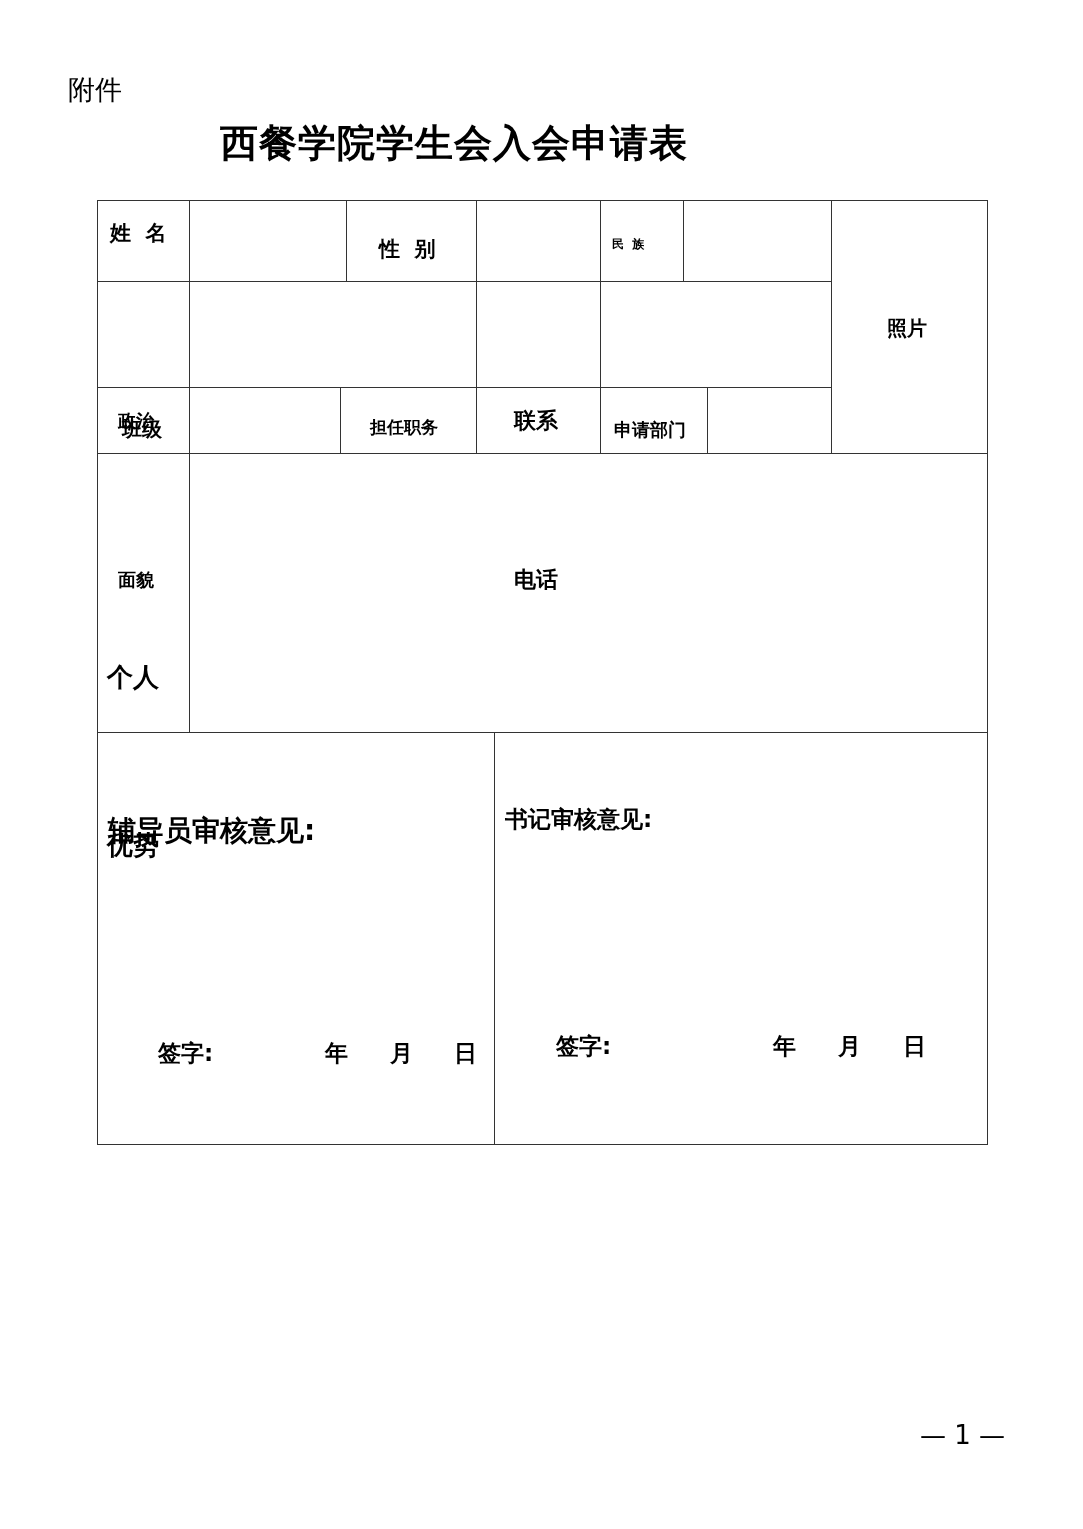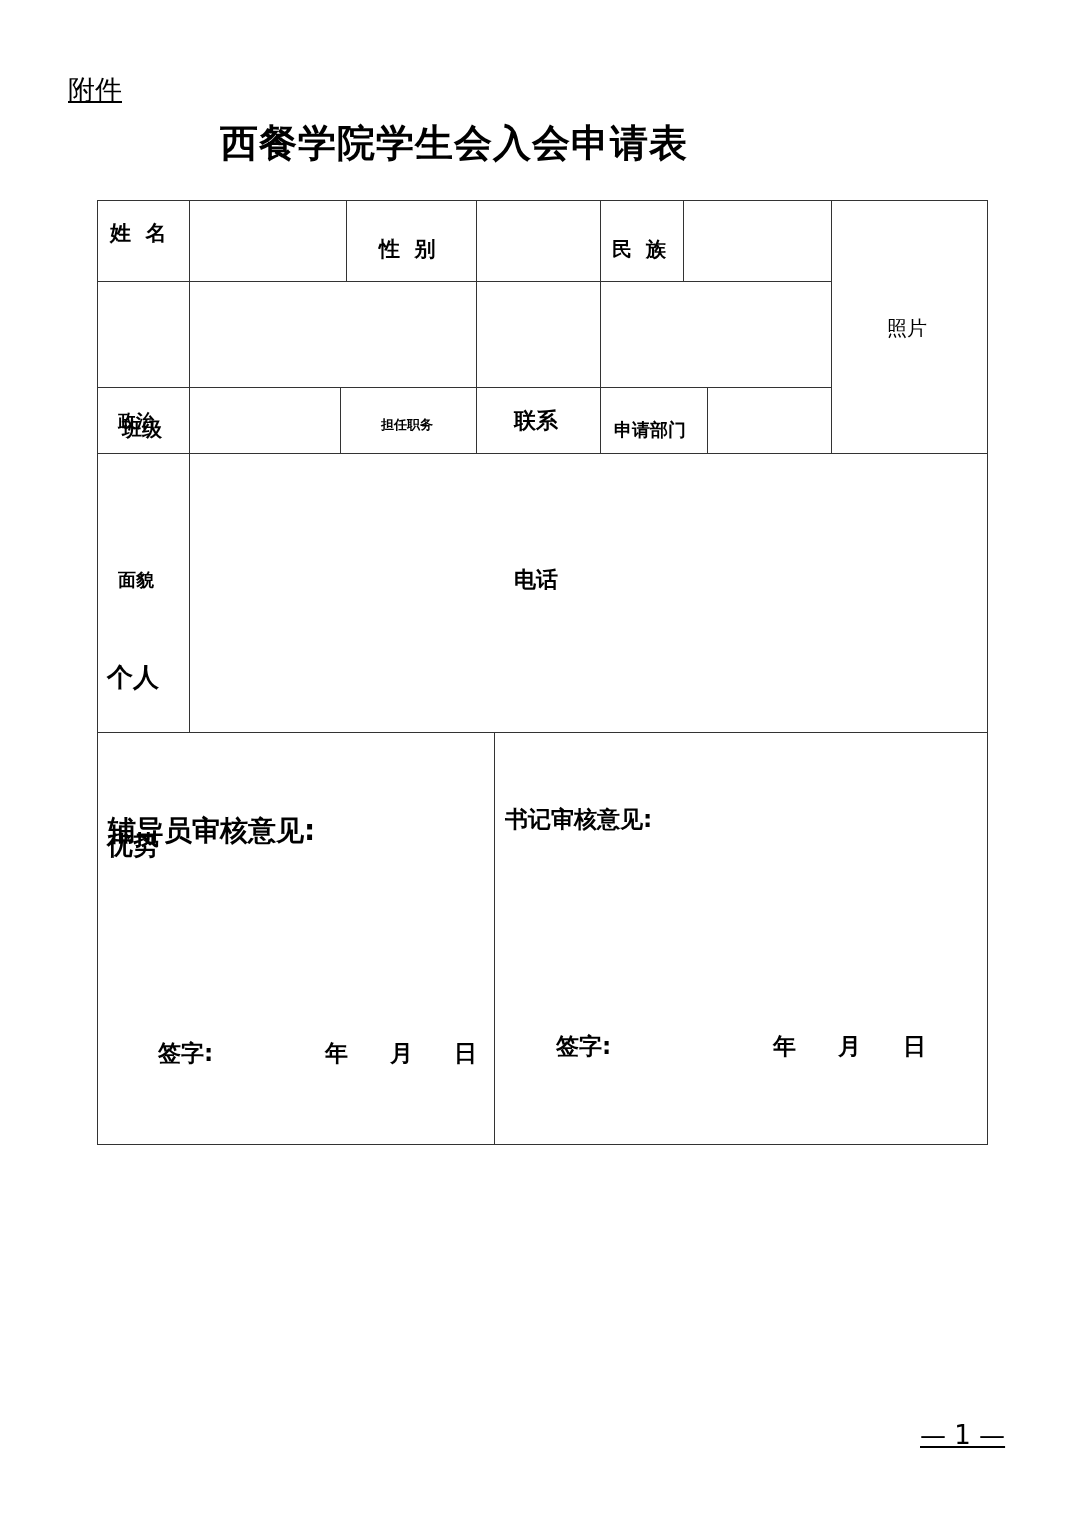--- a/index.html
+++ b/index.html
@@ -1,25 +1,25 @@
 <!DOCTYPE html>
 <html><head>
 <meta charset="utf-8">
 <style>
   html, body { margin: 0; padding: 0; background: #ffffff; }
   body { width: 1083px; height: 1529px; position: relative; overflow: hidden;
          font-family: "DejaVu Sans", "Liberation Sans", sans-serif; color: #000; }
-  .abs { position: absolute; text-decoration: underline; }
+  .abs { position: absolute; }
   .attach { left: 68px; top: 72px; font-size: 27px; }
   .title { left: 0; width: 908px; top: 118px; text-align: center; font-size: 38px; font-weight: bold; letter-spacing: 1px; padding-left: 0; }
   .title span { display:inline-block; margin-left: 0; }
   .line-h { position: absolute; height: 0; border-top: 1.5px solid #333; }
   .line-v { position: absolute; width: 0; border-left: 1.5px solid #333; }
   .lbl { position: absolute; font-size: 21px; font-weight: bold; white-space: pre; }
-  .lbl.normal { font-weight: normal; }
+  .lbl.normal { font-weight: bold; }
   .stack { line-height: 53px; }
   .big { font-size: 26px; line-height: 56px; }
   .page-num { left: 920px; top: 1420px; font-size: 26px; }
 </style>
 </head>
 <body>
 
 <div class="abs attach">附件</div>
 <div class="abs title"><span>西餐学院学生会入会申请表</span></div>
 
@@ -45,42 +45,42 @@
   <div class="line-v" style="left:707px; top:387px; height:66px;"></div>
 
   <div class="line-v" style="left:494px; top:732px; height:412px;"></div>
 
   <div class="lbl" style="left:110px; top:219px;">姓  名</div>
   <div class="abs" style="left:190px; top:201px; width:155px; height:79px;"></div>
 
   <div class="lbl" style="left:379px; top:235px;">性  别</div>
   <div class="abs" style="left:477px; top:201px; width:122px; height:79px;"></div>
 
-  <div class="lbl" style="left:612px; top:236px; font-size:20px;">民  族</div>
+  <div class="lbl" style="left:612px; top:236px; font-size:12px;">民  族</div>
   <div class="abs" style="left:684px; top:201px; width:146px; height:79px;"></div>
 
   <div class="lbl normal" style="left:887px; top:315px; font-size:20px;">照片</div>
   <div class="abs" style="left:832px; top:201px; width:154px; height:251px;"></div>
 
   <div class="lbl stack" style="left:118px; top:288px; font-size:18px;">
     <div>政治</div>
     <div>面貌</div>
   </div>
   <div class="abs" style="left:190px; top:282px; width:285px; height:104px;"></div>
 
   <div class="lbl stack" style="left:514px; top:288px; font-size:22px;">
     <div>联系</div>
     <div>电话</div>
   </div>
   <div class="abs" style="left:601px; top:282px; width:229px; height:104px;"></div>
 
   <div class="lbl" style="left:122px; top:416px; font-size:20px;">班级</div>
   <div class="abs" style="left:190px; top:388px; width:149px; height:64px;"></div>
 
-  <div class="lbl" style="left:381px; top:416px; font-size:13px;">担任职务</div>
+  <div class="lbl" style="left:370px; top:416px; font-size:17px;">担任职务</div>
   <div class="abs" style="left:477px; top:388px; width:122px; height:64px;"></div>
 
   <div class="lbl" style="left:614px; top:418px; font-size:18px;font-family:Liberation Mono, monospace;">申请部门</div>
   <div class="abs" style="left:708px; top:388px; width:122px; height:64px;"></div>
 
   <div class="lbl big" style="left:107px; top:537px;">
     <div>个人</div>
     <div>优势</div>
   </div>
   <div class="abs" style="left:190px; top:454px; width:796px; height:277px;"></div>

